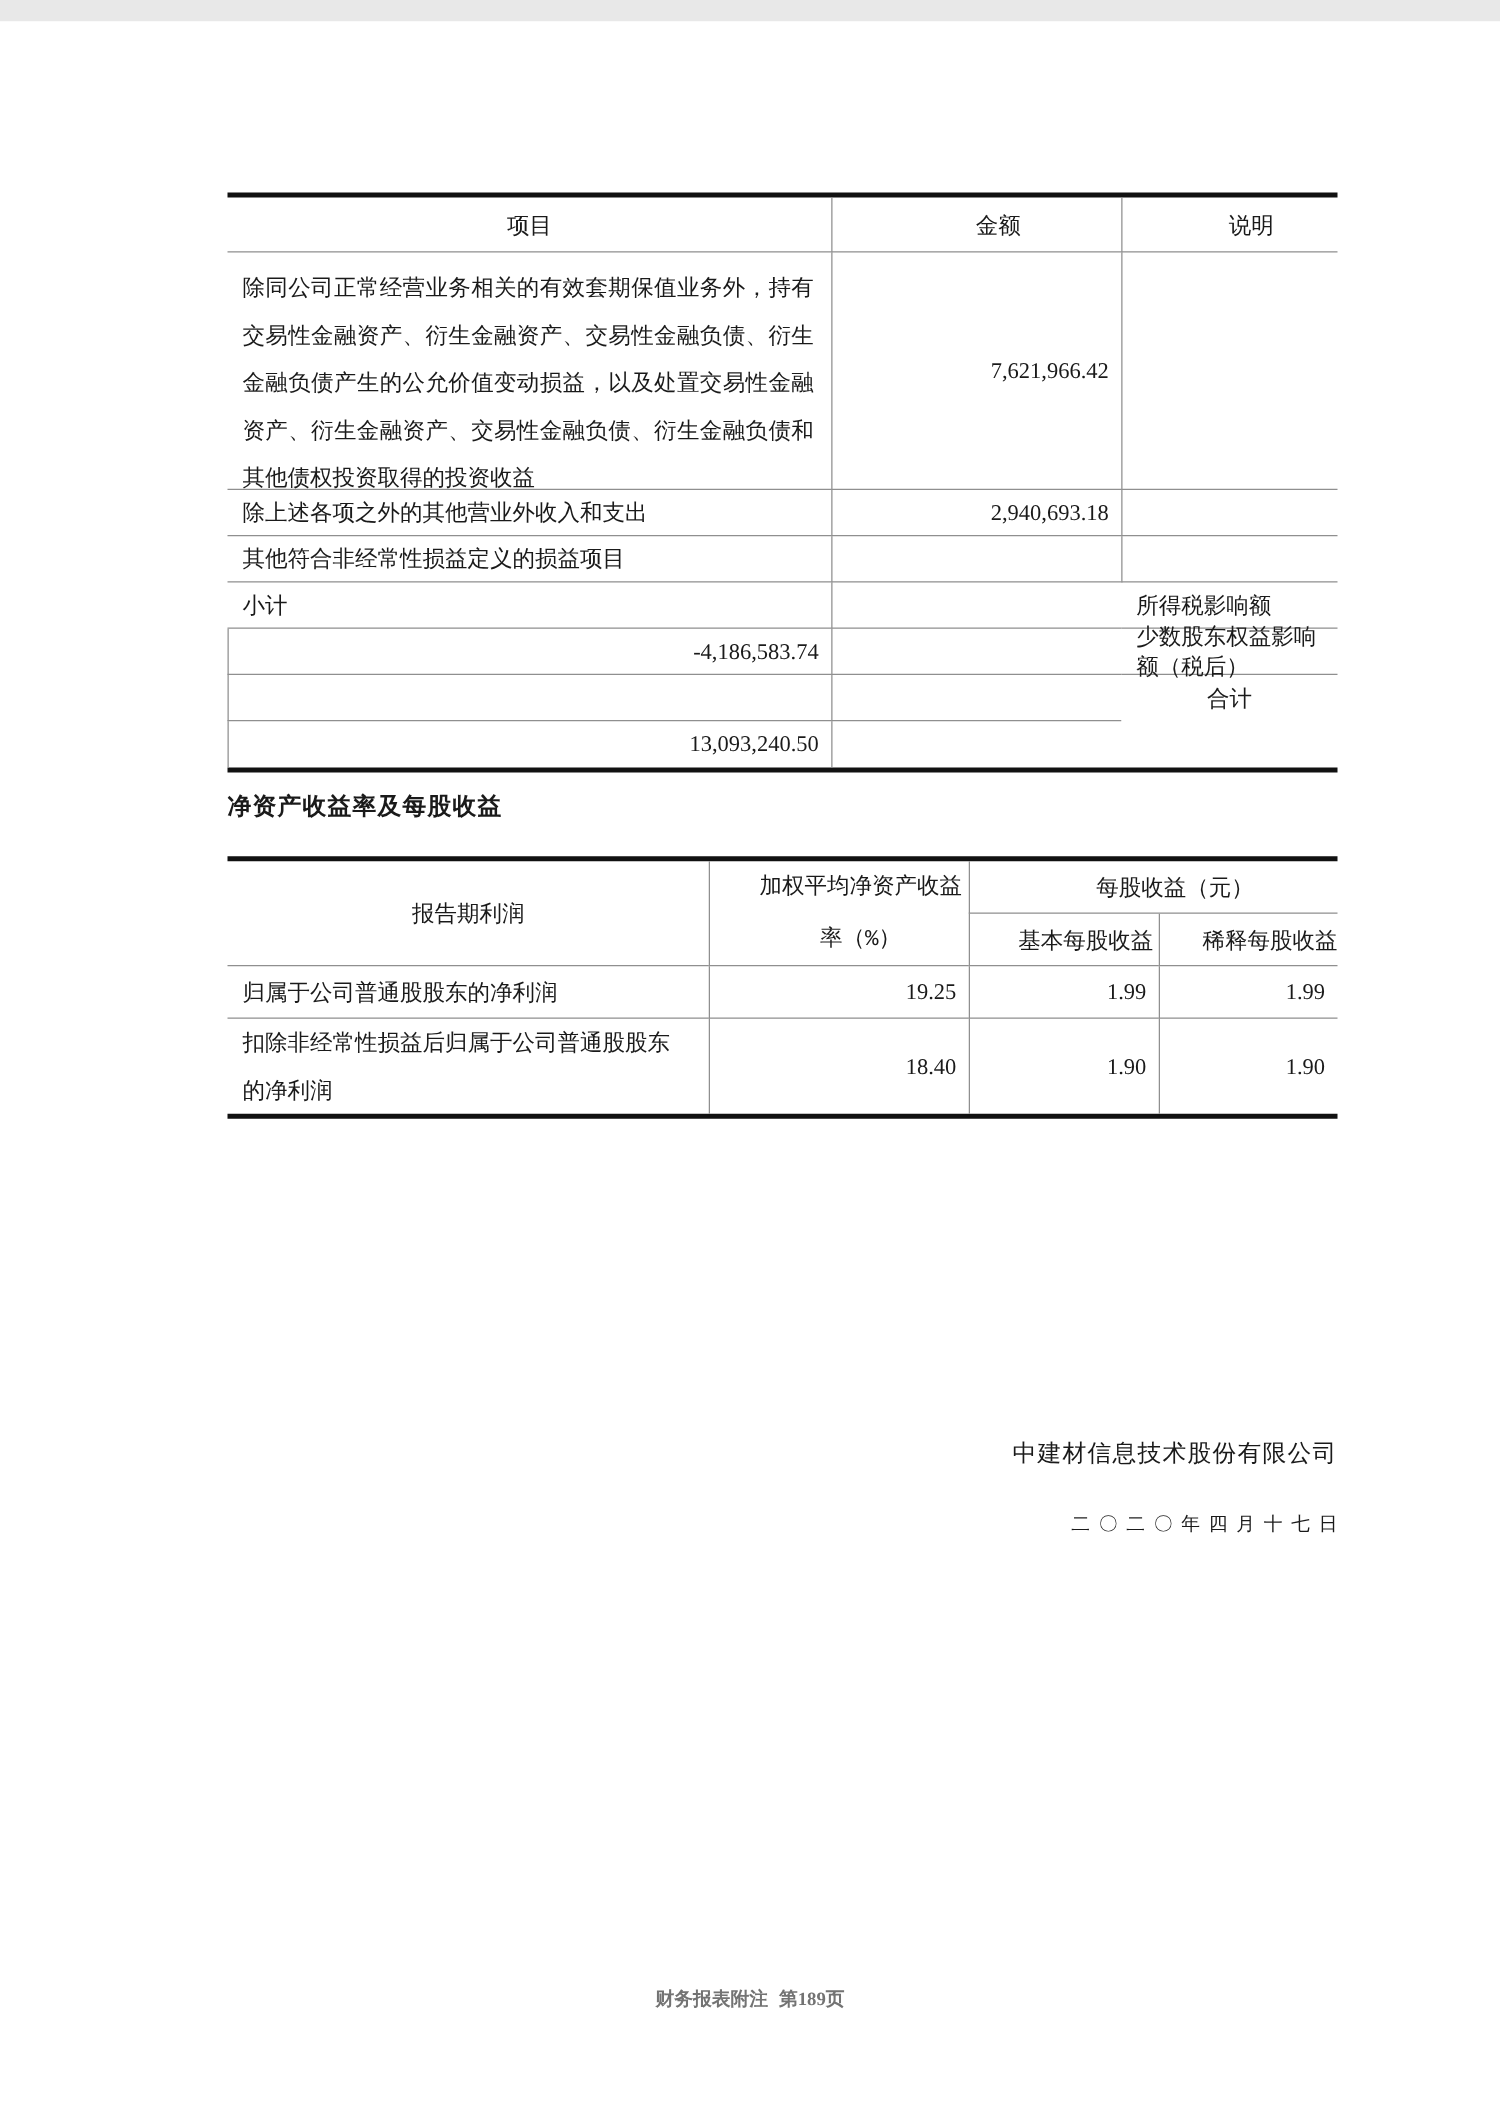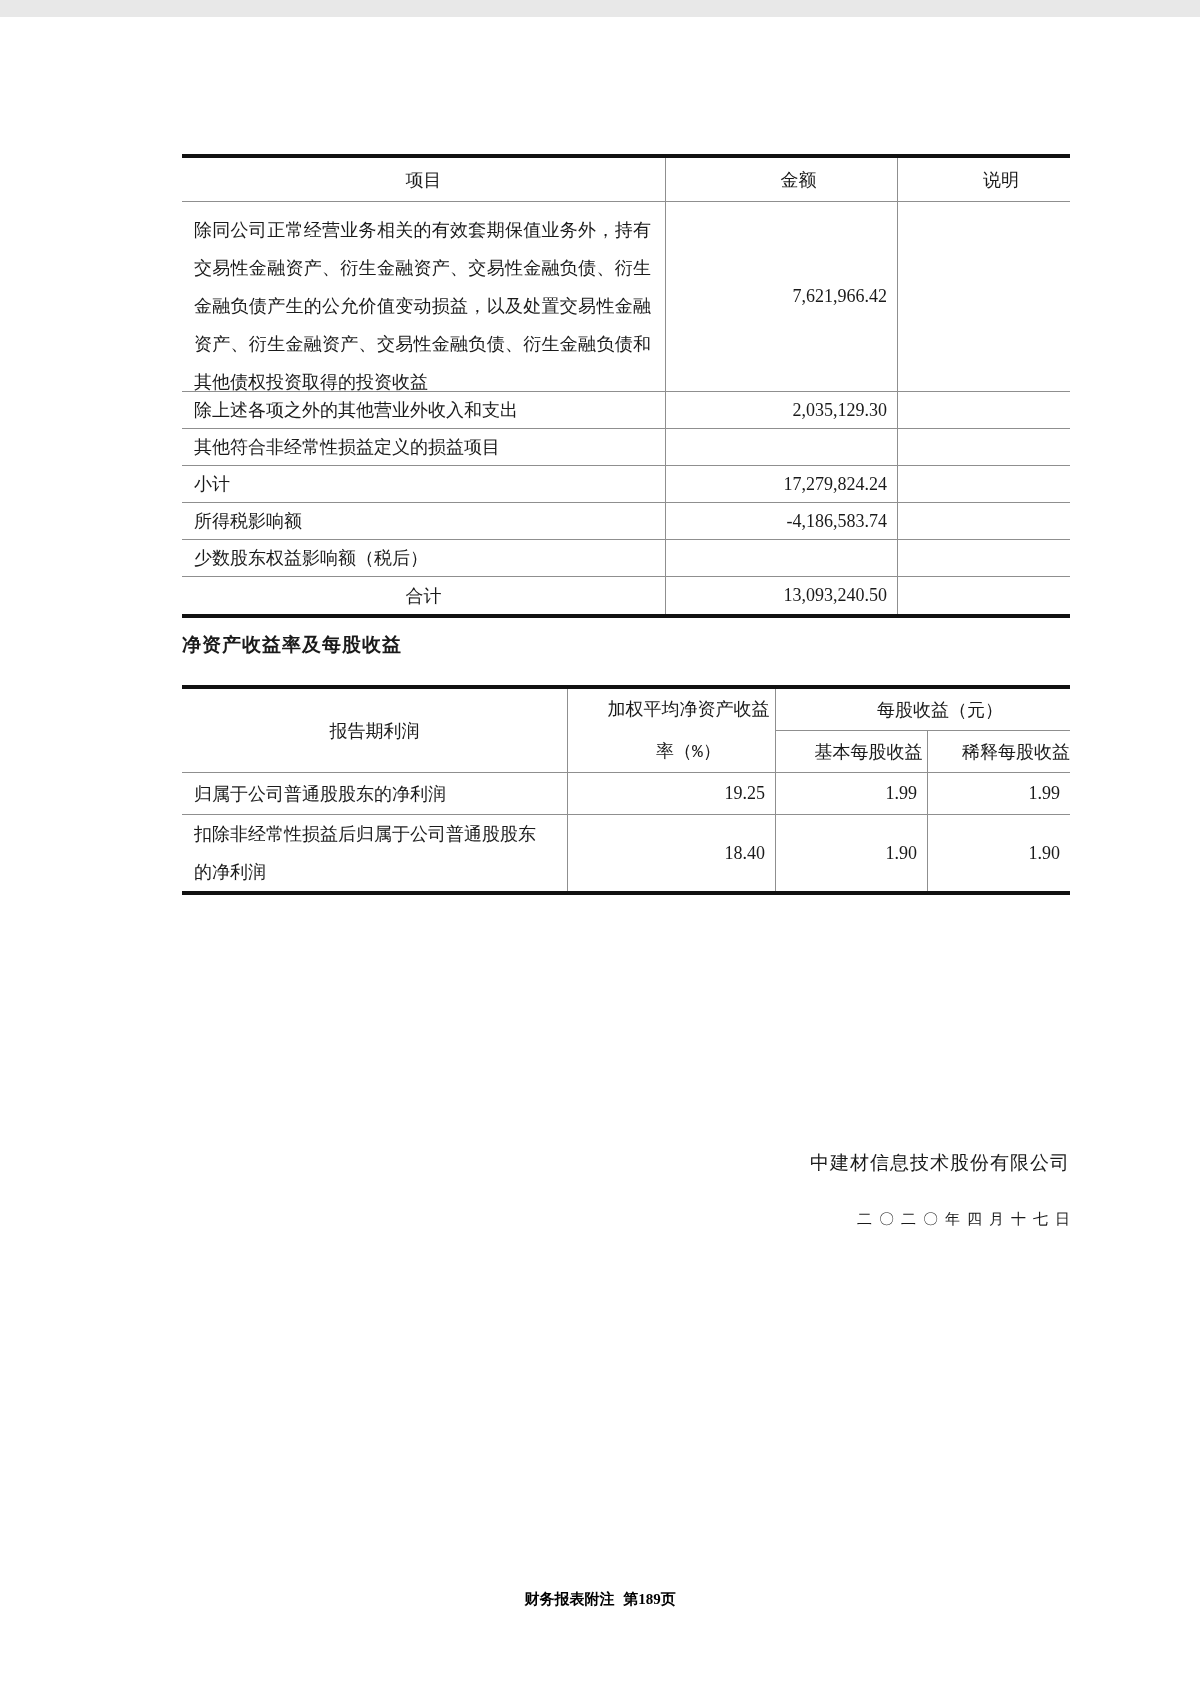--- a/index.html
+++ b/index.html
@@ -82,48 +82,47 @@
   .company { top:1133px; font-size:19px; font-weight:400; letter-spacing:1px; }
   .rdate   { top:1193px; font-size:15px; letter-spacing:7px; }
   .rdate span { margin-right:-7px; display:inline-block; }
 
   
   .pfooter {
     position:absolute; top:1573px; left:0; width:1200px;
     text-align:center;
     font-size:15px;
     font-weight:700;
-    color:#000000;
+    color:#737373;
     word-spacing:5px;
   }
 </style>
 </head>
 <body>
 
 <div class="page">
 
   <div class="t1">
     <div class="hc bb">项目</div>
     <div class="hc bb vl">金额</div>
     <div class="hc bb vl">说明</div>
 
     <div class="longcell bb">除同公司正常经营业务相关的有效套期保值业务外，持有交易性金融资产、衍生金融资产、交易性金融负债、衍生金融负债产生的公允价值变动损益，以及处置交易性金融资产、衍生金融资产、交易性金融负债、衍生金融负债和其他债权投资取得的投资收益</div>
     <div class="ac bb vl">7,621,966.42</div>
     <div class="nc bb vl"></div>
 
     <div class="ic bb">除上述各项之外的其他营业外收入和支出</div>
-    <div class="ac bb vl">2,035,129.30</div>
+    <div class="ac bb vl">2,940,693.18</div>
     <div class="nc bb vl"></div>
 
     <div class="ic bb">其他符合非经常性损益定义的损益项目</div>
     <div class="ac bb vl"></div>
     <div class="nc bb vl"></div>
 
     <div class="ic bb">小计</div>
-    <div class="ac bb vl">17,279,824.24</div>
     <div class="nc bb vl"></div>
 
     <div class="ic bb">所得税影响额</div>
     <div class="ac bb vl">-4,186,583.74</div>
     <div class="nc bb vl"></div>
 
     <div class="ic bb">少数股东权益影响额（税后）</div>
     <div class="ac bb vl"></div>
     <div class="nc bb vl"></div>
 

